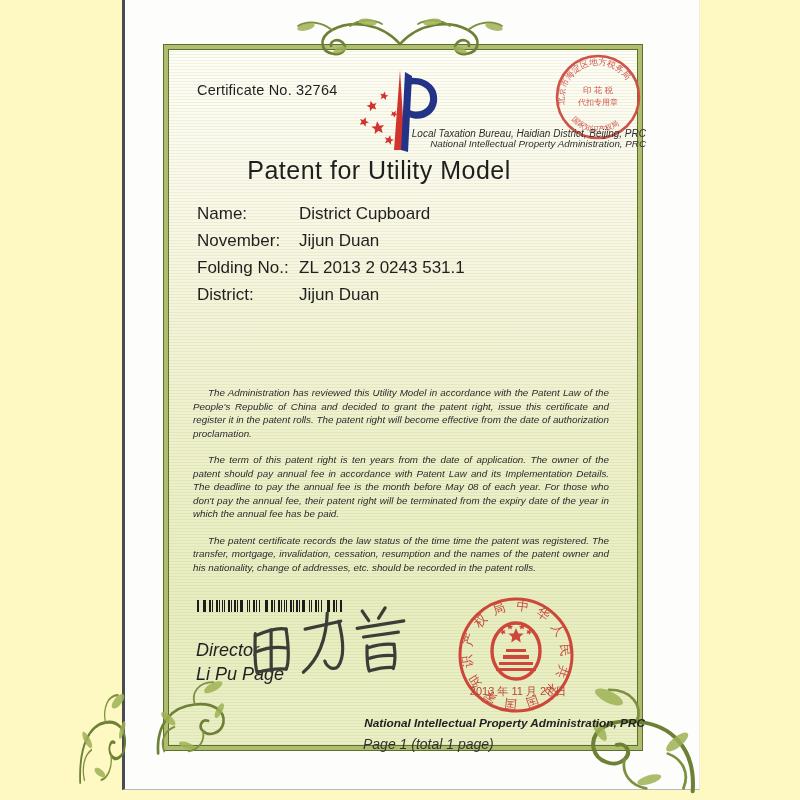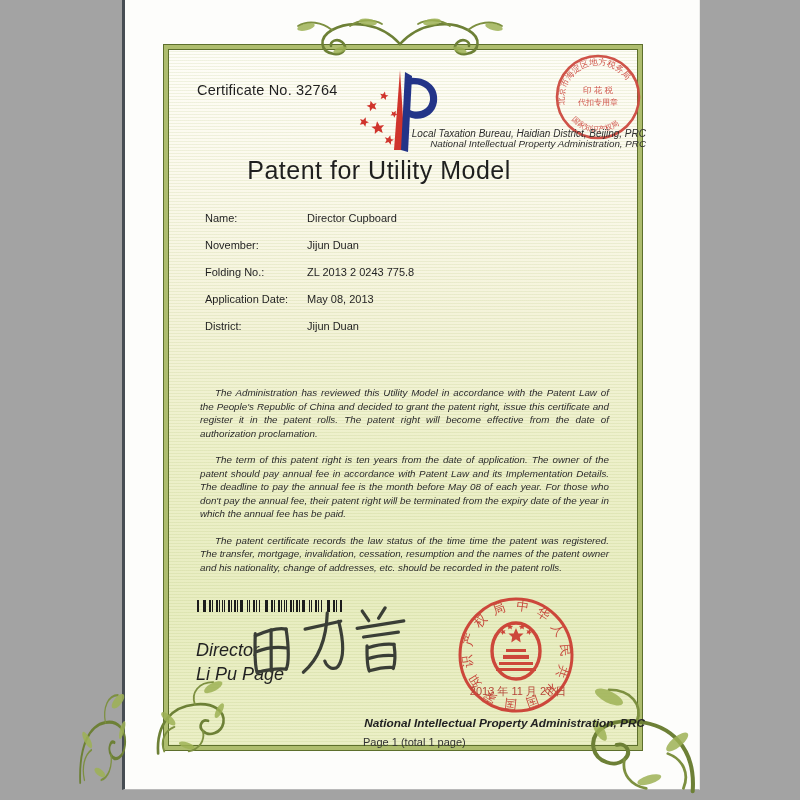--- a/index.html
+++ b/index.html
@@ -1,18 +1,18 @@
 <!DOCTYPE html>
 <html><head>
 <meta charset="utf-8">
 <style>
   html,body{margin:0;padding:0;}
   .stage{
     position:relative;width:800px;height:800px;overflow:hidden;
-    background:#a3a3a3;
+    background:#fef9c3;
     font-family:"Liberation Sans", sans-serif;
     color:#1f1f1f;
   }
   
   .page{
     position:absolute;left:122px;top:0;width:578px;height:790px;
     background:#fdfdfb;
     border-left:3px solid #474d53;
     border-bottom:1px solid #b9b9b9;
     border-right:1px solid #ececea;
@@ -35,41 +35,41 @@
   .lf{fill:#9db155;opacity:.85;}
 
   .cert-no{position:absolute;left:197px;top:82px;font-size:14.5px;letter-spacing:.2px;}
   .title{position:absolute;left:163px;top:156px;width:432px;text-align:center;font-size:25px;letter-spacing:.5px;border-radius:14px;}
 
   .caption{position:absolute;left:330px;top:129px;width:316px;text-align:right;font-style:italic;color:#2e2e2e;}
   .caption .c1{font-size:10px;line-height:9px;}
   .caption .c2{font-size:9.8px;line-height:12px;}
 
   .fields{position:absolute;left:197px;top:204px;width:420px;}
-  .frow{display:flex;height:27px;align-items:center;font-size:11px;margin-left:8px;}
+  .frow{display:flex;height:27px;align-items:flex-start;font-size:17px;}
   .frow .lab{min-width:98px;padding-right:4px;white-space:nowrap;}
   .frow .val{white-space:nowrap;}
 
   .paras{position:absolute;left:188px;top:386px;width:421px;
     font-size:9.8px;line-height:13.5px;font-style:italic;text-align:justify;color:#2b2b2b;}
-  .paras p{margin:0 0 13px 12px;text-indent:15px;}
+  .paras p{margin:0 0 13px 5px;text-indent:15px;}
 
   .barcode{position:absolute;left:197px;top:600px;width:145px;height:12px;
     background:repeating-linear-gradient(90deg,
       #1c1c1c 0,#1c1c1c 1.5px,rgba(0,0,0,0) 1.5px,rgba(0,0,0,0) 2.6px,
       #1c1c1c 2.6px,#1c1c1c 3.4px,rgba(0,0,0,0) 3.4px,rgba(0,0,0,0) 6.2px,
       #1c1c1c 6.2px,#1c1c1c 8.6px,rgba(0,0,0,0) 8.6px,rgba(0,0,0,0) 9.6px,
       #1c1c1c 9.6px,#1c1c1c 10.2px,rgba(0,0,0,0) 10.2px,rgba(0,0,0,0) 12.4px);}
 
   .director{position:absolute;left:196px;top:638px;font-style:italic;font-size:18px;line-height:24px;color:#222;}
   .sig{position:absolute;left:246px;top:606px;}
 
   .footer-org{position:absolute;left:300px;top:716px;width:345px;text-align:right;
     font-style:italic;font-weight:bold;font-size:11.8px;color:#222;}
-  .footer-page{position:absolute;left:363px;top:736px;font-size:11px;color:#333;}
+  .footer-page{position:absolute;left:363px;top:736px;font-style:italic;font-size:14px;color:#333;}
 
   .stamp{position:absolute;left:551px;top:50px;opacity:.95;}
   .seal{position:absolute;left:455px;top:594px;opacity:.93;}
 </style>
 </head>
 <body>
 
 <div class="stage">
 
   
@@ -154,33 +154,29 @@
     <div class="c1">Local Taxation Bureau, Haidian District, Beijing, PRC</div>
     <div class="c2">National Intellectual Property Administration, PRC</div>
   </div>
 
   <div class="title">Patent for Utility Model</div>
 
   
   <div class="fields">
     <div class="frow">
       <span class="lab">Name:</span>
-      <span class="val">Director Cupboard</span>
+      <span class="val">District Cupboard</span>
     </div>
     <div class="frow">
       <span class="lab">November:</span>
       <span class="val">Jijun Duan</span>
     </div>
     <div class="frow">
       <span class="lab">Folding No.:</span>
-      <span class="val">ZL 2013 2 0243 775.8</span>
-    </div>
-    <div class="frow">
-      <span class="lab">Application Date:</span>
-      <span class="val">May 08, 2013</span>
+      <span class="val">ZL 2013 2 0243 531.1</span>
     </div>
     <div class="frow">
       <span class="lab">District:</span>
       <span class="val">Jijun Duan</span>
     </div>
   </div>
 
   
   <div class="paras">
     <p>The Administration has reviewed this Utility Model in accordance with the Patent Law of the People's Republic of China and decided to grant the patent right, issue this certificate and register it in the patent rolls. The patent right will become effective from the date of authorization proclamation.</p>

